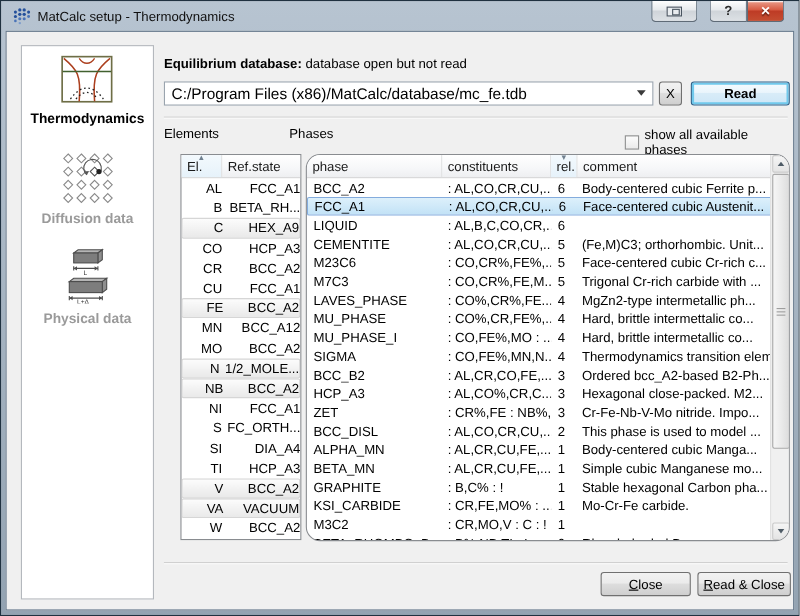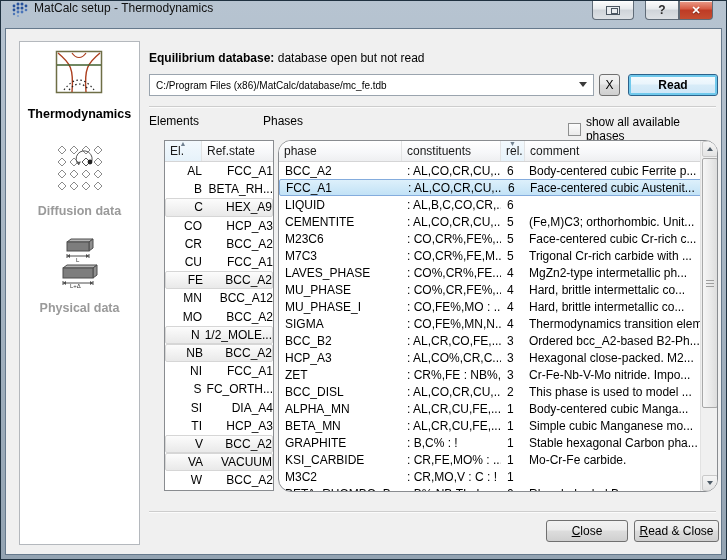--- a/index.html
+++ b/index.html
@@ -1,49 +1,49 @@
 <!DOCTYPE html>
 <html><head>
 <meta charset="utf-8">
 <style>
   * { margin:0; padding:0; box-sizing:border-box; }
   html,body { width:727px; height:560px; font-family:"Liberation Sans", sans-serif; }
   .window { width:727px; height:560px; border:1px solid #1F3140;
     background:linear-gradient(180deg,#B7C4D1,#93A3B2);
     padding:0 4px 4px 4px; display:flex; flex-direction:column; }
   
-  .titlebar { height:27px; position:relative; display:flex; padding-left:6px; }
+  .titlebar { height:27px; position:relative; display:flex; align-items:center; padding-left:6px; }
   .app-icon { width:17px; height:17px; margin-right:6px; }
   .title-text { font-size:12px; color:#101010; }
   .tb-btn { position:absolute; top:0; height:19px; border:1px solid #5F6B77;
     border-top:none; display:flex; align-items:center; justify-content:center;
     background:linear-gradient(#FDFDFD,#E7EAED 45%,#CFD4D9 50%,#DDE1E5); cursor:default;
     box-shadow:inset 0 1px 0 rgba(255,255,255,.8); }
   .tb-win { right:88px; width:42px; border-radius:0 0 4px 4px; }
   .tb-help { right:43px; width:34px; border-radius:0 0 0 4px; font-size:12px; font-weight:bold; color:#2B2B2B; }
   .tb-close { right:9px; width:34px; border-radius:0 0 4px 0;
     background:linear-gradient(#EA9D8B,#D65A42 45%,#BE3B25 50%,#C44D31);
     color:#fff; font-size:11px; font-weight:bold; text-shadow:0 1px 1px rgba(0,0,0,.4); }
   .win-glyph { width:14px; height:9px; border:1px solid #4A5560; background:#E9ECEF; position:relative; }
   .win-glyph::after { content:""; position:absolute; right:1px; top:1px; width:5px; height:4px; border:1px solid #4A5560; }
   
   .client { flex:1; position:relative; background:#F0F0F0; border:1px solid #66798C; overflow:hidden; }
   
   .sidebar { position:absolute; left:13px; top:12px; width:121px; height:504px;
     background:#FFFFFF; border:1px solid #B4B8BD; display:flex; flex-direction:column; align-items:center; padding-top:8px; }
   .side-item { display:flex; flex-direction:column; align-items:center; cursor:default; }
-  .side-label { font-size:12.5px; font-weight:bold; margin-top:13px; }
+  .side-label { font-size:12.5px; font-weight:bold; margin-top:7px; }
   .side-item.active .side-label { color:#000; }
   .side-item.inactive .side-label { color:#9A9A9A; }
   .gap1 { height:22px; } .gap2 { height:18px; }
   
   .eq-label { position:absolute; left:143px; top:22px; font-size:12px; color:#000; }
   .eq-label b { font-weight:bold; }
   .combo { position:absolute; left:143px; top:45px; width:445px; height:22px; background:#fff;
-    border:1px solid #9AA4AE; display:flex; align-items:center; padding:0 20px 0 6px; font-size:10px; }
+    border:1px solid #9AA4AE; display:flex; align-items:center; padding:0 20px 0 6px; font-size:14px; }
   .combo-arrow { position:absolute; right:6px; top:7px; width:0; height:0;
     border-left:4px solid transparent; border-right:4px solid transparent; border-top:5px solid #3A3A3A; }
   .btn { border:1px solid #707070; border-radius:3px; font-size:12px; color:#000;
     background:linear-gradient(#F2F2F2,#EBEBEB 45%,#DDDDDD 50%,#CFCFCF);
     display:flex; align-items:center; justify-content:center; cursor:default; }
   .btn-x { position:absolute; left:593px; top:45px; width:21px; height:22px; }
   .btn-read { position:absolute; left:622px; top:45px; width:90px; height:22px;
     border:1px solid #2C628B; box-shadow:inset 0 0 0 2px #70C9EC; font-weight:bold;
     background:linear-gradient(#F5FBFE,#EAF5FC 45%,#D8ECF8 50%,#CDE6F7); border-radius:3px; }
   .hsep { position:absolute; left:143px; right:5px; height:2px; border-top:1px solid #CDCDCD; border-bottom:1px solid #FBFBFB; }

